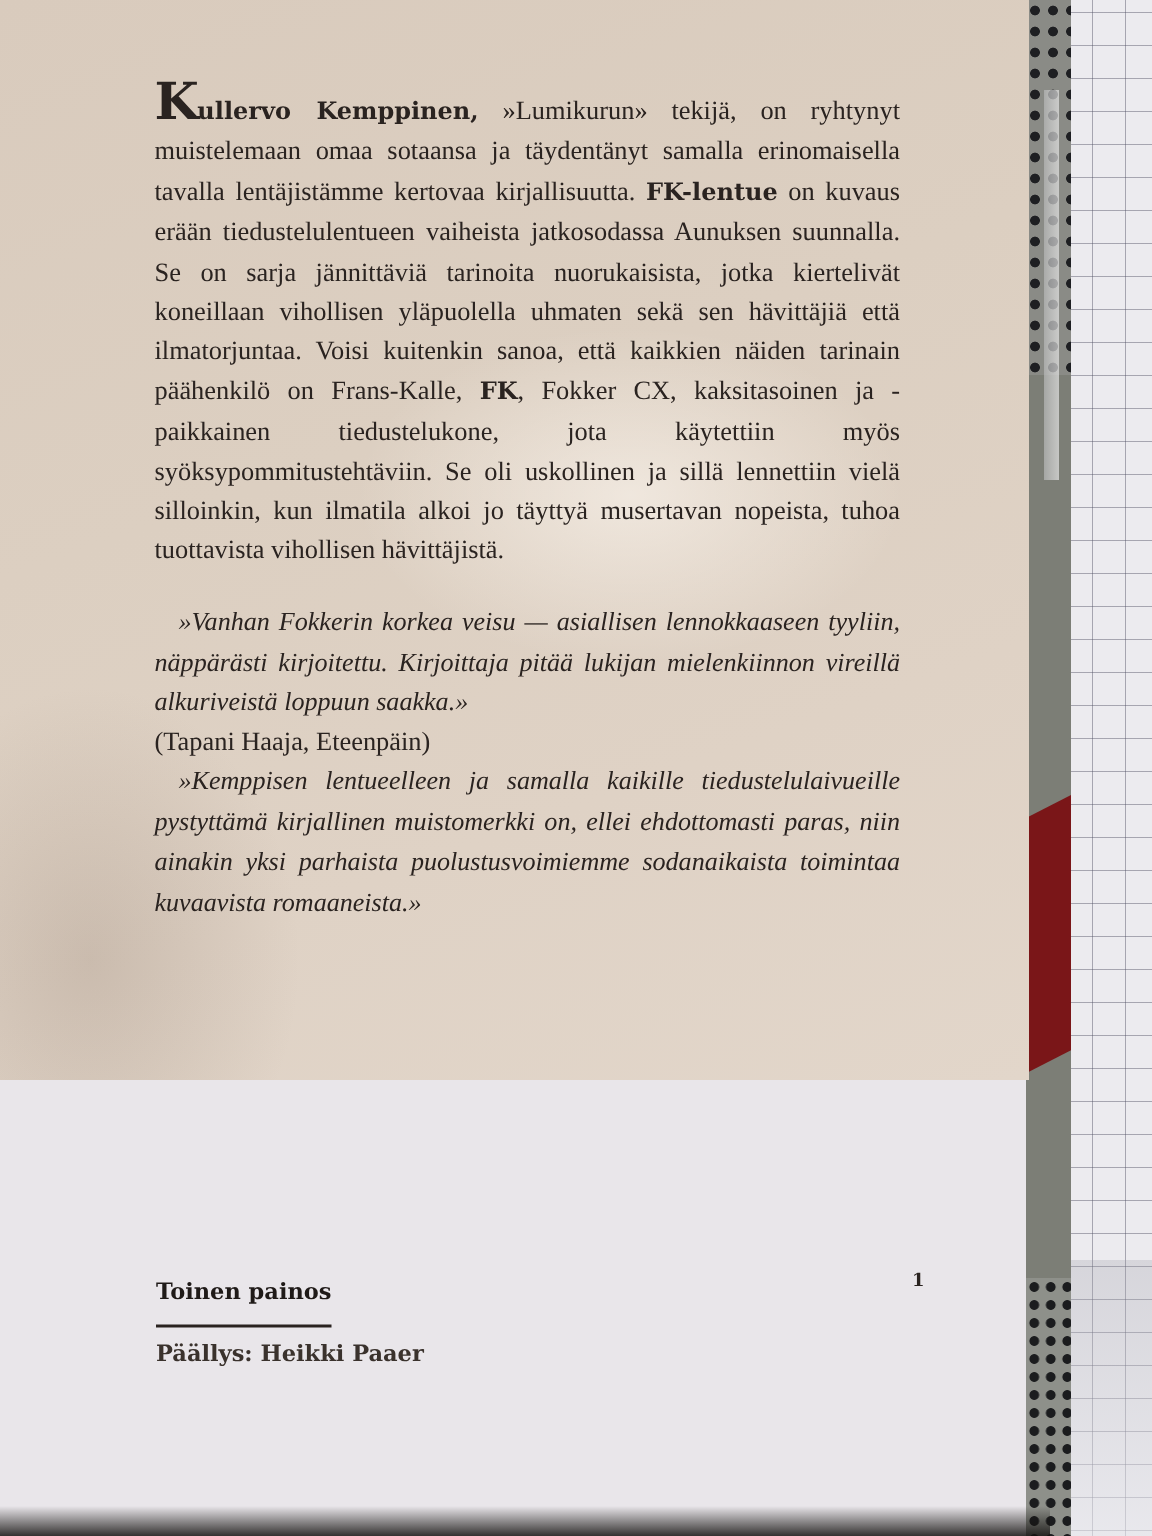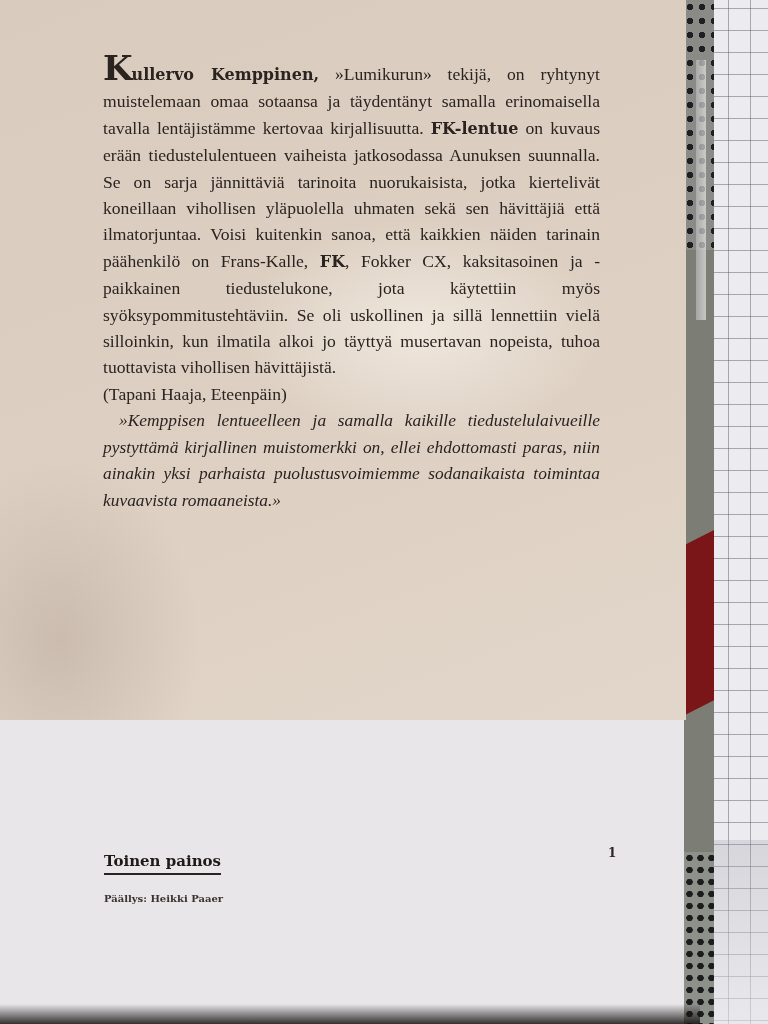--- a/index.html
+++ b/index.html
@@ -82,48 +82,49 @@
     .quote-src {
       font-size: 17.6px; line-height: 26px; text-align: left;
       margin: 0 6px 0 0;
     }
     .q1 { margin-top: 21px; }
     .q2 { }
     .q3 { margin-top: 22px; }
     .edition {
       position: absolute; left: 104px; top: 852px;
       font-family: "DejaVu Serif", serif; font-weight: bold; font-size: 15px;
-      color: #1f1a18; padding-bottom: 3px; border-bottom: 2px solid #2a2320;
+      color: #1f1a18; padding-bottom: 13px; border-bottom: 2px solid #2a2320;
     }
     .page-number {
       position: absolute; left: 608px; top: 846px;
       font-family: "DejaVu Serif", serif; font-weight: bold; font-size: 12px;
       color: #2a2320;
     }
     .cover-credit {
       position: absolute; left: 104px; top: 893px;
-      font-family: "DejaVu Serif", serif; font-size: 10px; font-weight: bold;
+      font-family: "DejaVu Serif", serif; font-size: 15px; font-weight: bold;
       color: #3a322d;
     }
   </style>
 </head>
 <body>
 
 <div class="grid-paper"></div>
 <div class="grid-shadow"></div>
 <div class="spine"></div>
 <div class="spine-dots-top"></div>
 <div class="spine-silver"></div>
 <div class="spine-red"></div>
 <div class="spine-dots-bottom"></div>
 
 <div class="page">
   <div class="text-block">
     <p class="para"><span class="drop">K</span><b>ullervo Kemppinen,</b><span> »Lumikurun» tekijä, on ryhtynyt muistelemaan omaa sotaansa ja täydentänyt samalla erinomaisella tavalla lentäjistämme kertovaa kirjallisuutta. </span><b>FK-lentue</b><span> on kuvaus erään tiedustelulentueen vaiheista jatkosodassa Aunuksen suunnalla. Se on sarja jännittäviä tarinoita nuorukaisista, jotka kiertelivät koneillaan vihollisen yläpuolella uhmaten sekä sen hävittäjiä että ilmatorjuntaa. Voisi kuitenkin sanoa, että kaikkien näiden tarinain päähenkilö on Frans-Kalle, </span><b>FK</b><span>, Fokker CX, kaksitasoinen ja -paikkainen tiedustelukone, jota käytettiin myös syöksypommitustehtäviin. Se oli uskollinen ja sillä lennettiin vielä silloinkin, kun ilmatila alkoi jo täyttyä musertavan nopeista, tuhoa tuottavista vihollisen hävittäjistä.</span></p>
 
+    <p class="quote q1">»Vanhan Fokkerin korkea veisu — asiallisen lennokkaaseen tyyliin, näppärästi kirjoitettu. Kirjoittaja pitää lukijan mielenkiinnon vireillä alkuriveistä loppuun saakka.»</p>
     <p class="quote-src">(Tapani Haaja, Eteenpäin)</p>
 
     <p class="quote q2">»Kemppisen lentueelleen ja samalla kaikille tiedustelulaivueille pystyttämä kirjallinen muistomerkki on, ellei ehdottomasti paras, niin ainakin yksi parhaista puolustusvoimiemme sodanaikaista toimintaa kuvaavista romaaneista.»</p>
 
   </div>
 
   <div class="edition">Toinen painos</div>
   <div class="page-number">1</div>
   <div class="cover-credit">Päällys: Heikki Paaer</div>
 </div>

